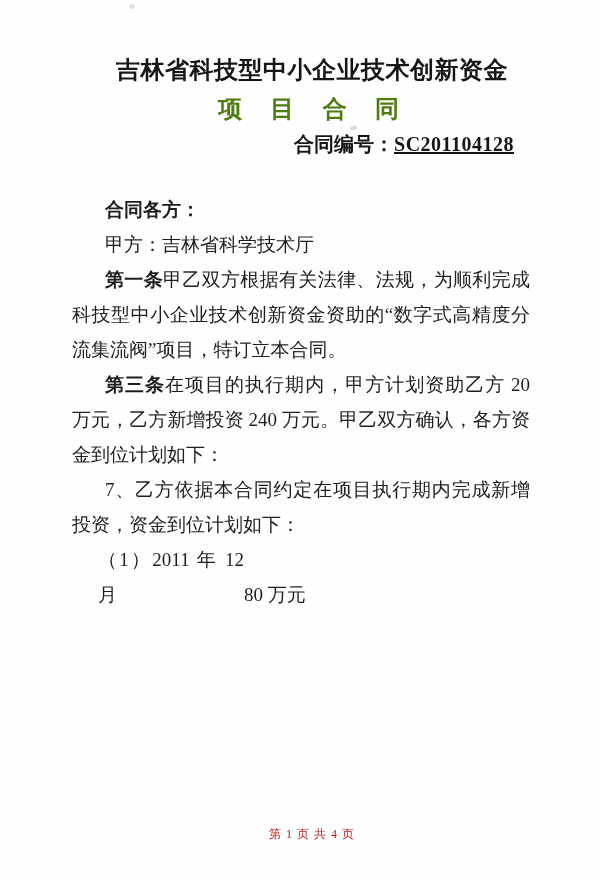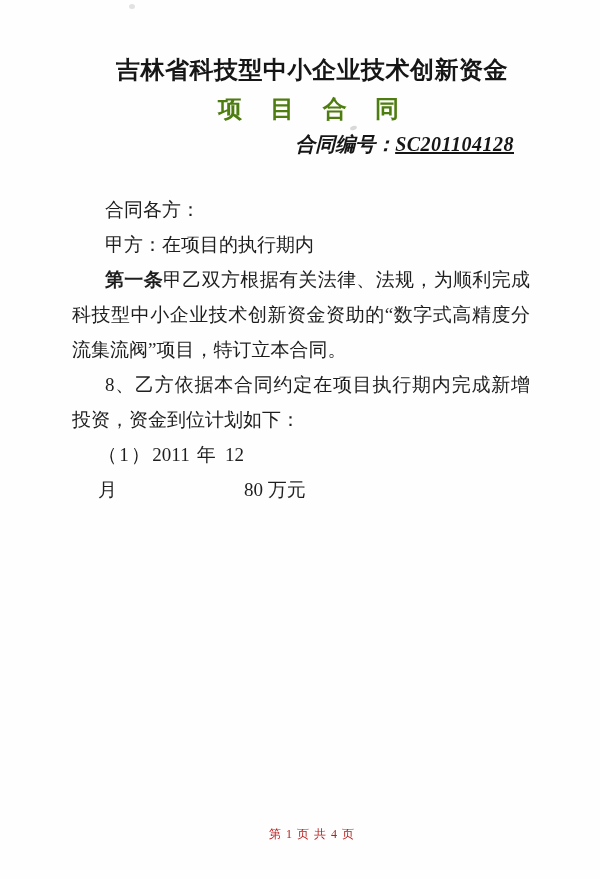--- a/index.html
+++ b/index.html
@@ -38,21 +38,20 @@
     font-weight: 700;
     font-size: 24px;
     letter-spacing: 7px;
     color: #4d7c0f;
   }
   .contract-no {
     position: absolute;
     top: 131px; right: 110px;
     font-size: 20px;
     white-space: nowrap;
-    font-style: italic;
   }
   .contract-no .cn-label {
     font-family: "Liberation Sans", "DejaVu Sans", sans-serif;
     font-weight: 700;
     color: #161616;
   }
   .contract-no .cn-value {
     font-family: "Liberation Serif", "DejaVu Serif", serif;
     font-weight: 700;
     text-decoration: underline;
@@ -62,21 +61,21 @@
   .body {
     position: absolute;
     top: 192px; left: 72px;
     width: 458px;
     font-size: 19px;
     line-height: 35px;
     text-align: justify;
   }
   .body p { margin: 0; }
   .hang { padding-left: 33px; }
-  .bold { font-weight: 400; }
+  .bold { font-weight: 700; }
   .para { text-indent: 33px; }
   .clause-prefix { font-weight: 700; }
   .sched-row { padding-left: 26px; }
   .sched-label { display: inline-block; width: 146px; }
   .sched-value { display: inline-block; }
   .footer {
     position: absolute;
     top: 826px; left: 0; right: 0;
     text-align: center;
     font-size: 12px;
@@ -95,28 +94,29 @@
   <div class="title-line1">吉林省科技型中小企业技术创新资金</div>
   <div class="title-line2">项 目 合 同</div>
 
   <div class="contract-no">
     <span class="cn-label">合同编号：</span><span class="cn-value">SC201104128</span>
   </div>
 
   <div class="body">
 
     <p class="hang bold">合同各方：</p>
-    <p class="hang">甲方：在项目的执行期内</p>
+    <p class="hang">甲方：吉林省科学技术厅</p>
 
     <p class="para"><span class="clause-prefix">第一条</span><span>甲乙双方根据有关法律、法规，为顺利完成科技型中小企业技术创新资金资助的“数字式高精度分流集流阀”项目，特订立本合同。</span></p>
 
 
+    <p class="para"><span class="clause-prefix">第三条</span><span>在项目的执行期内，甲方计划资助乙方 20 万元，乙方新增投资 240 万元。甲乙双方确认，各方资金到位计划如下：</span></p>
 
 
-    <p class="para">8、乙方依据本合同约定在项目执行期内完成新增投资，资金到位计划如下：</p>
+    <p class="para">7、乙方依据本合同约定在项目执行期内完成新增投资，资金到位计划如下：</p>
 
     <p class="sched-row"><span class="sched-label">（1）2011 年 12 月</span><span class="sched-value">80 万元</span></p>
 
   </div>
 
   <div class="footer">第 1 页 共 4 页</div>
 
 </div>
 
 </body></html>

